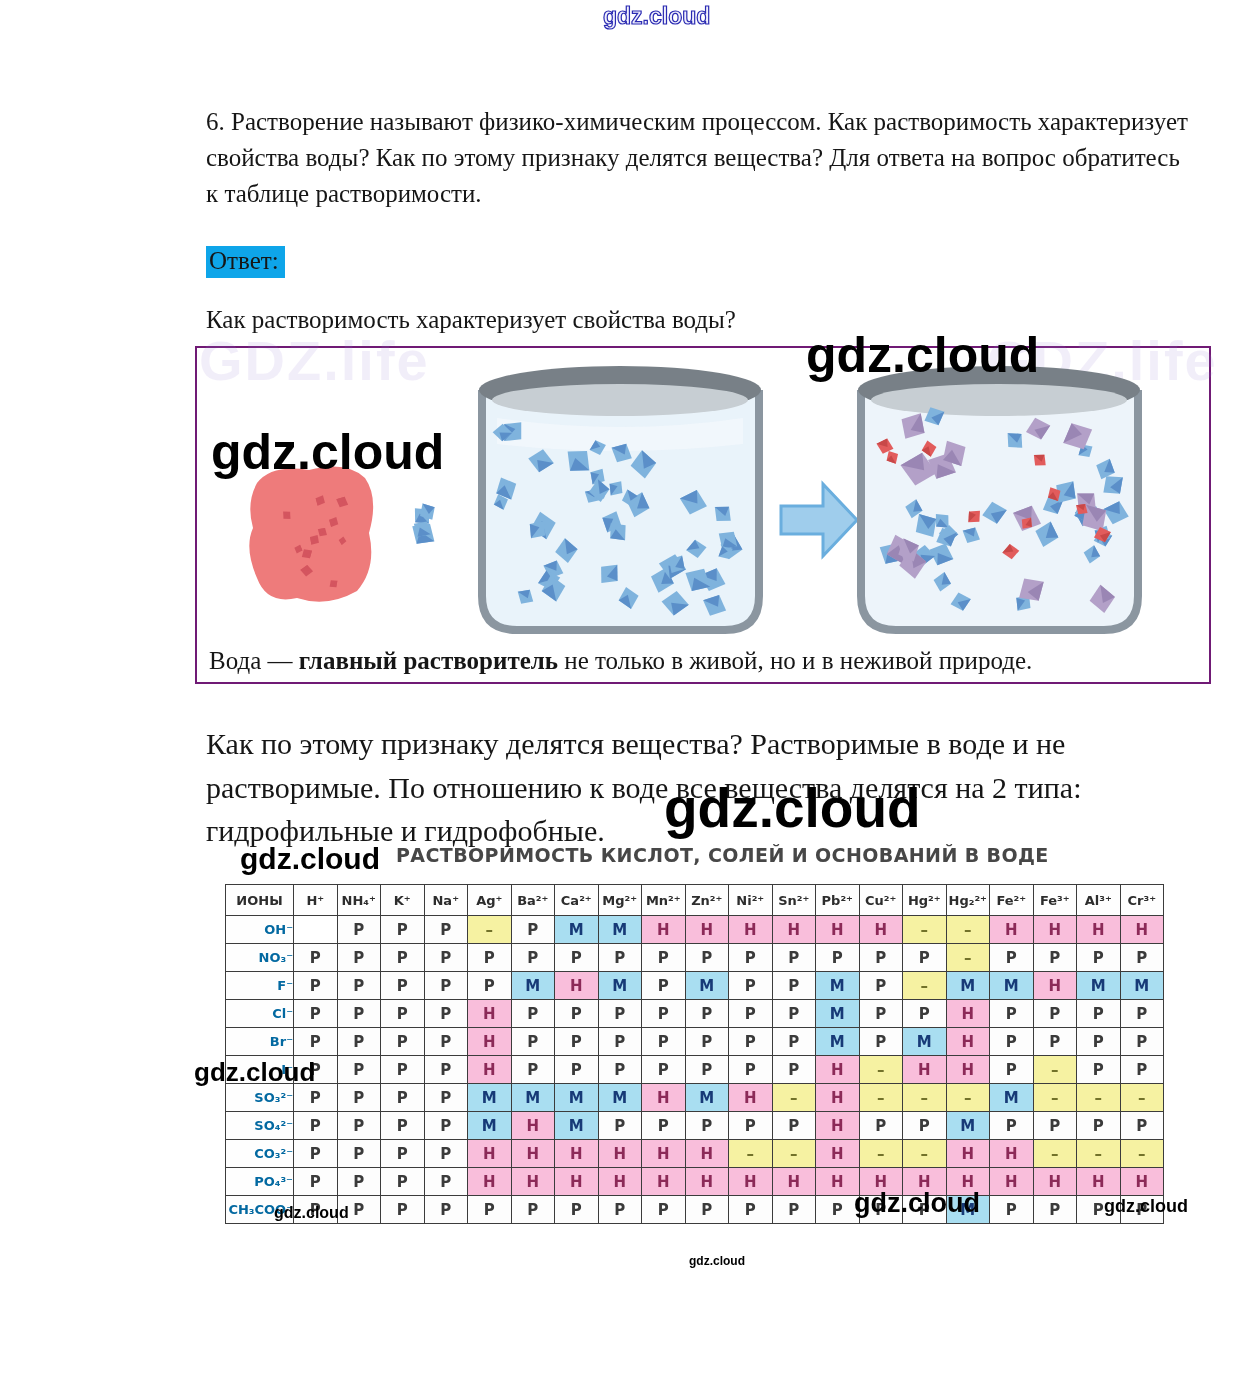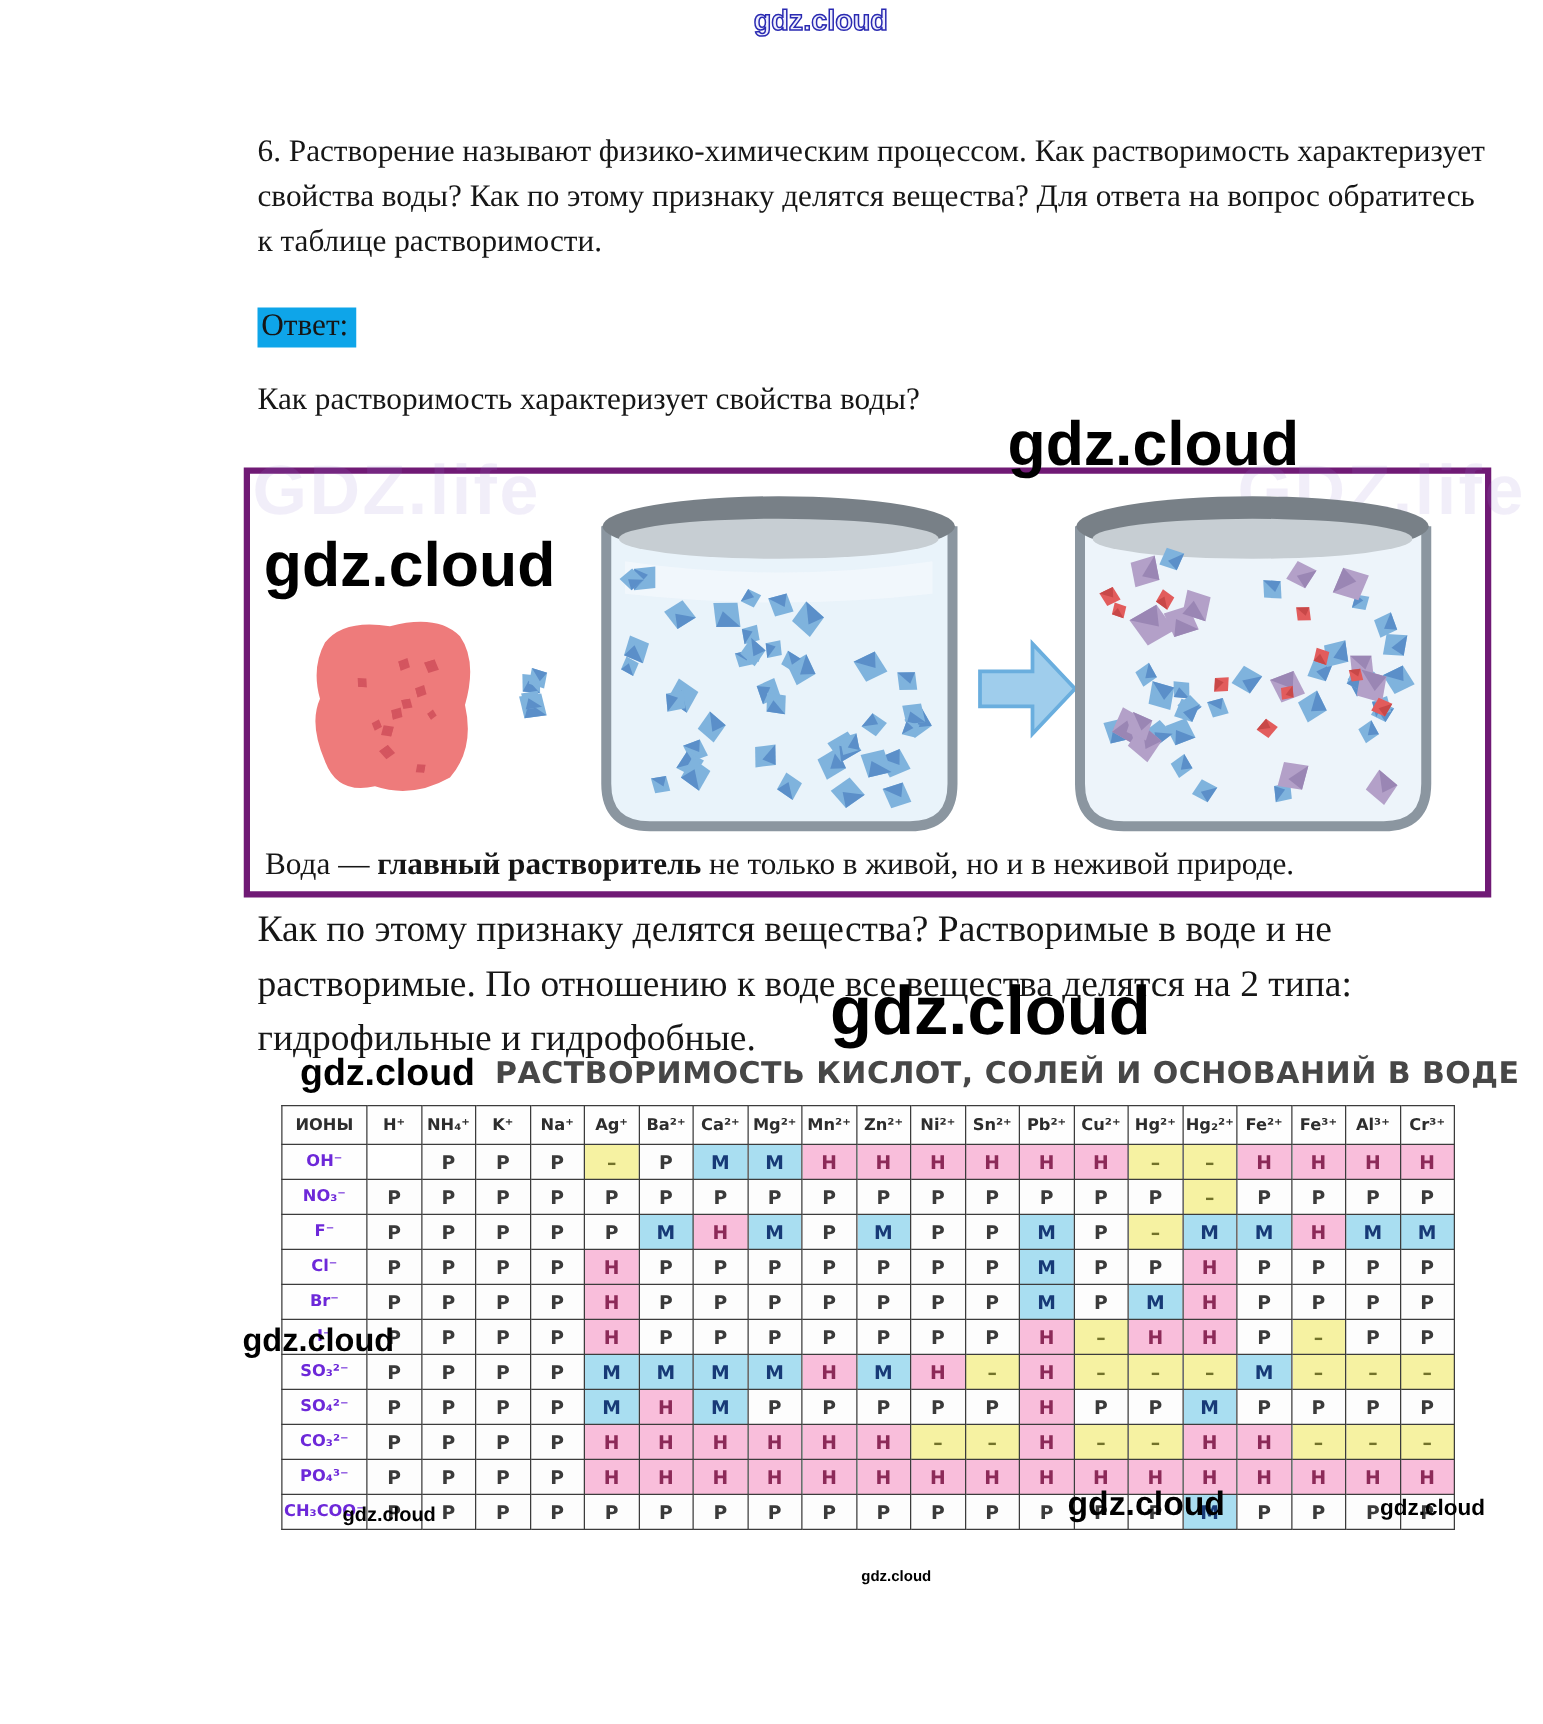--- a/index.html
+++ b/index.html
@@ -5,40 +5,40 @@
   html,body{margin:0;padding:0;background:#ffffff;}
   .page{position:relative;width:1232px;height:1379px;background:#fff;overflow:hidden;
         font-family:"Liberation Serif","DejaVu Serif",serif;color:#161616;margin-left:28px;}
 
   .q-text{position:absolute;left:178px;top:104px;width:992px;
           font-size:25px;line-height:1.44;}
   .answer-label{position:absolute;left:178px;top:246px;font-size:25px;
           background:#0ea5e9;padding:1px 6px 3px 3px;}
   .sub-q{position:absolute;left:178px;top:306px;width:900px;font-size:25px;}
 
-  .figure{position:absolute;left:167px;top:374px;width:988px;height:334px;
-          border:5px solid #701a75;overflow:visible;}
+  .figure{position:absolute;left:167px;top:346px;width:988px;height:334px;
+          border:2px solid #701a75;overflow:visible;padding-left:24px;}
   .figure svg{position:absolute;left:0;top:0;}
   .fig-caption{position:absolute;left:12px;bottom:7px;font-size:25px;white-space:nowrap;}
   .fig-caption b{font-weight:bold;}
 
   .para2{position:absolute;left:178px;top:722px;width:1000px;
          font-size:30px;line-height:1.45;}
 
   .tbl-title{position:absolute;left:368px;top:844px;
          font-family:"DejaVu Sans","Liberation Sans",sans-serif;
-         font-weight:bold;font-size:24px;letter-spacing:.4px;color:#474747;white-space:nowrap;}
+         font-weight:bold;font-size:19px;letter-spacing:.4px;color:#474747;white-space:nowrap;}
 
   table.sol{position:absolute;left:197px;top:884px;border-collapse:collapse;
          table-layout:fixed;font-family:"DejaVu Sans",sans-serif;background:#fff;border-radius:17px;}
   table.sol th,table.sol td{border:1px solid #3c3c3c;text-align:center;
          padding:0;overflow:hidden;white-space:nowrap;}
   table.sol thead th{height:30px;font-size:13px;font-weight:bold;color:#2d2d2d;background:#fefefe;}
   table.sol td{height:27px;font-size:15px;font-weight:bold;}
-  table.sol th.anion{font-size:13px;font-weight:bold;color:#6d28d9;background:#fefefe;}
+  table.sol th.anion{font-size:13px;font-weight:bold;color:#0369a1;background:#fefefe;text-align:right;}
   td.c-sol{background:#fdfdfd;color:#3a3a3a;}
   td.c-m{background:#a9def1;color:#173a77;}
   td.c-n{background:#f9bedb;color:#8c2a58;}
   td.c-dash{background:#f6f2a2;color:#72722a;}
   td.c-emp{background:#ffffff;}
 
   .wm{position:absolute;font-family:"Liberation Sans","DejaVu Sans",sans-serif;
       font-weight:bold;color:#000;white-space:nowrap;z-index:6;}
   .wm-outline{color:#efeffc;-webkit-text-stroke:1.2px #2a2ab2;}
   .wm-faint{position:absolute;font-family:"Liberation Sans",sans-serif;font-weight:bold;

